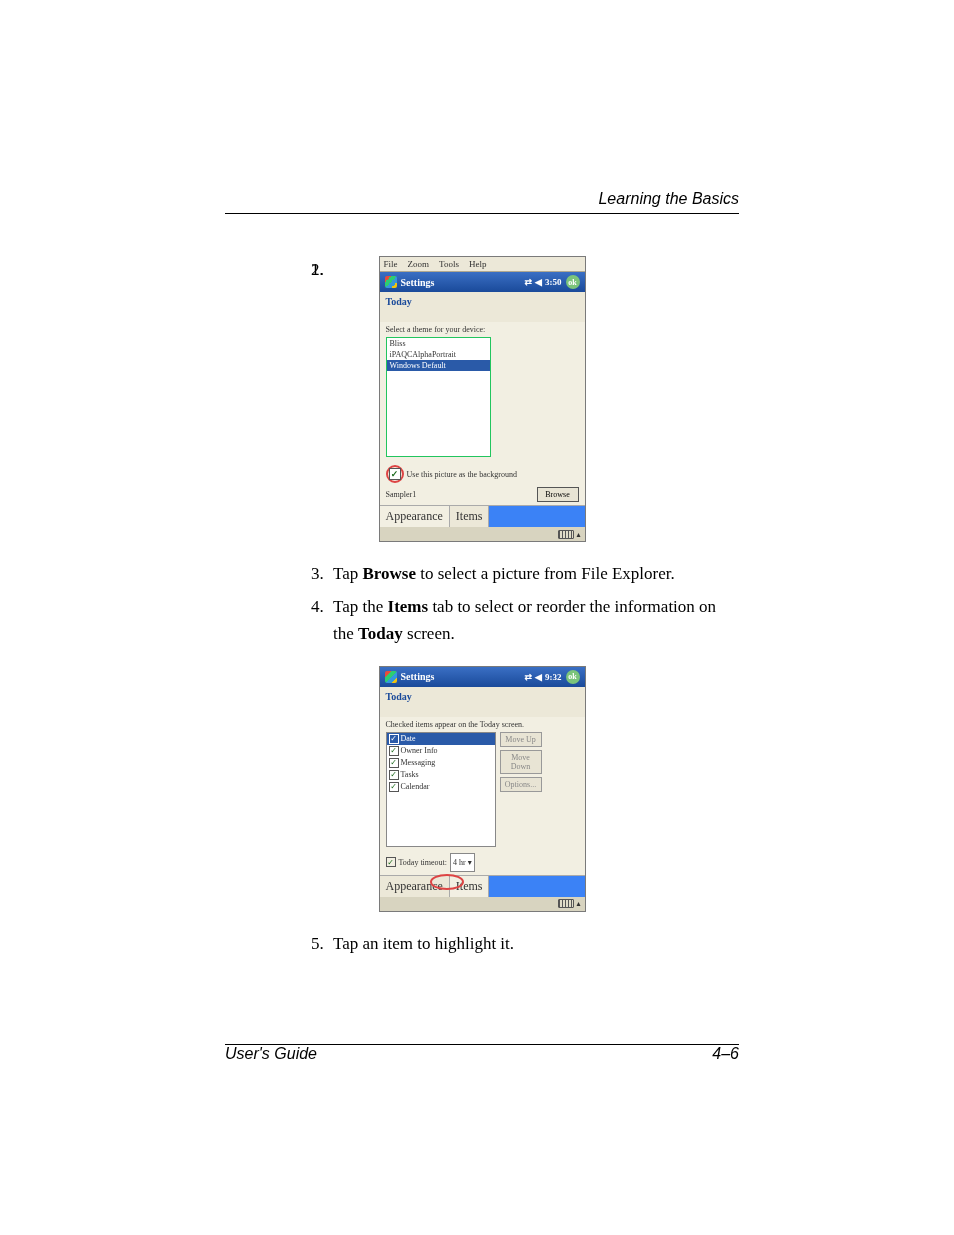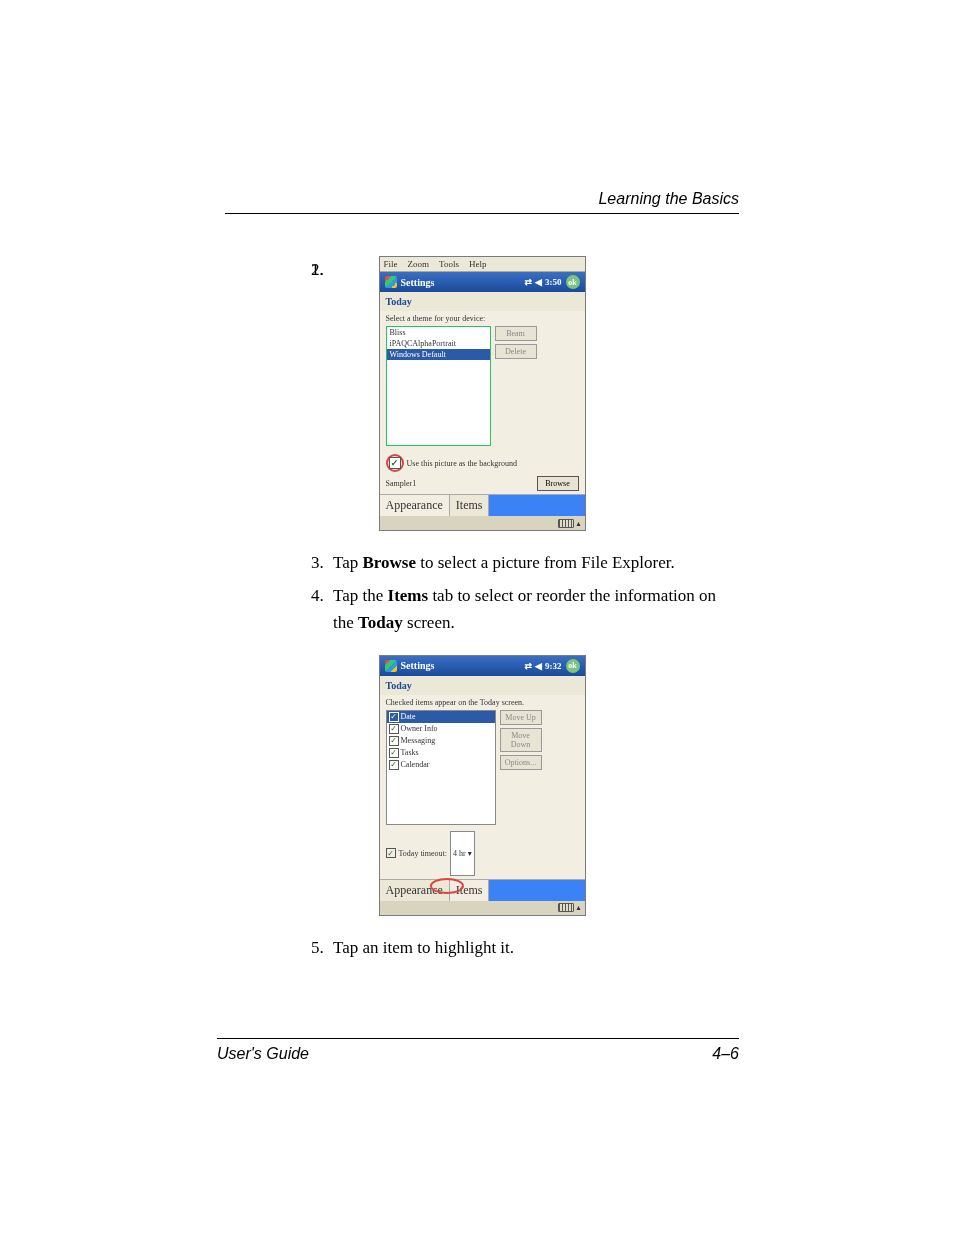--- a/index.html
+++ b/index.html
@@ -94,20 +94,21 @@
   }
   .ppc .subhead {
     color: #1a4a9a;
     font-weight: bold;
     padding: 4px 6px;
     font-size: 10px;
   }
   .ppc .content {
     padding: 3px 6px;
     background: #f2efe2;
+    margin-top: 11px;
   }
   .ppc .instr { font-size: 8px; margin-bottom: 3px; }
   .ppc .theme-row { display: flex; gap: 4px; }
   .ppc .theme-list {
     border: 1px solid #22c55e;
     background: #fff;
     width: 105px;
     height: 120px;
     font-size: 8px;
   }
@@ -218,41 +219,40 @@
   .ppc2 .timeout-row {
     display: flex;
     align-items: center;
     gap: 3px;
     margin-top: 6px;
     font-size: 8px;
   }
   .ppc2 .timeout-select {
     border: 1px solid #888;
     background: #fff;
-    padding: 17px 2px;
+    padding: 4px 2px;
     font-size: 8px;
     display: flex;
     align-items: center;
     gap: 2px;
   }
   .ppc2 .tab-circle {
     border: 2px solid #d44;
     border-radius: 50%;
     position: absolute;
     width: 34px;
     height: 16px;
     pointer-events: none;
   }
   .footer {
     position: absolute;
-    left: 217px;
+    left: 225px;
     right: 215px;
     bottom: 172px;
     border-top: 1.5px solid #000;
-    padding-top: 6px;
     display: flex;
     justify-content: space-between;
     font-style: italic;
     font-size: 16px;
     font-family: Arial, sans-serif;
   }
 </style>
 </head>
 <body>
 
@@ -290,24 +290,20 @@
         <span class="ok-btn">ok</span>
       </div>
       <div class="subhead">Today</div>
       <div class="content">
         <div class="instr">Select a theme for your device:</div>
         <div class="theme-row">
           <div class="theme-list">
             <div>Bliss</div>
             <div>iPAQCAlphaPortrait</div>
             <div class="sel">Windows Default</div>
-          </div>
-          <div class="side-btns">
-            <div class="pbtn">Beam</div>
-            <div class="pbtn">Delete</div>
           </div>
         </div>
         <div class="check-row">
           <span class="circle-highlight">
             <span class="checkbox">✓</span>
           </span>
           <span>Use this picture as the background</span>
         </div>
         <div class="sample-row">
           <span>Sampler1</span>

